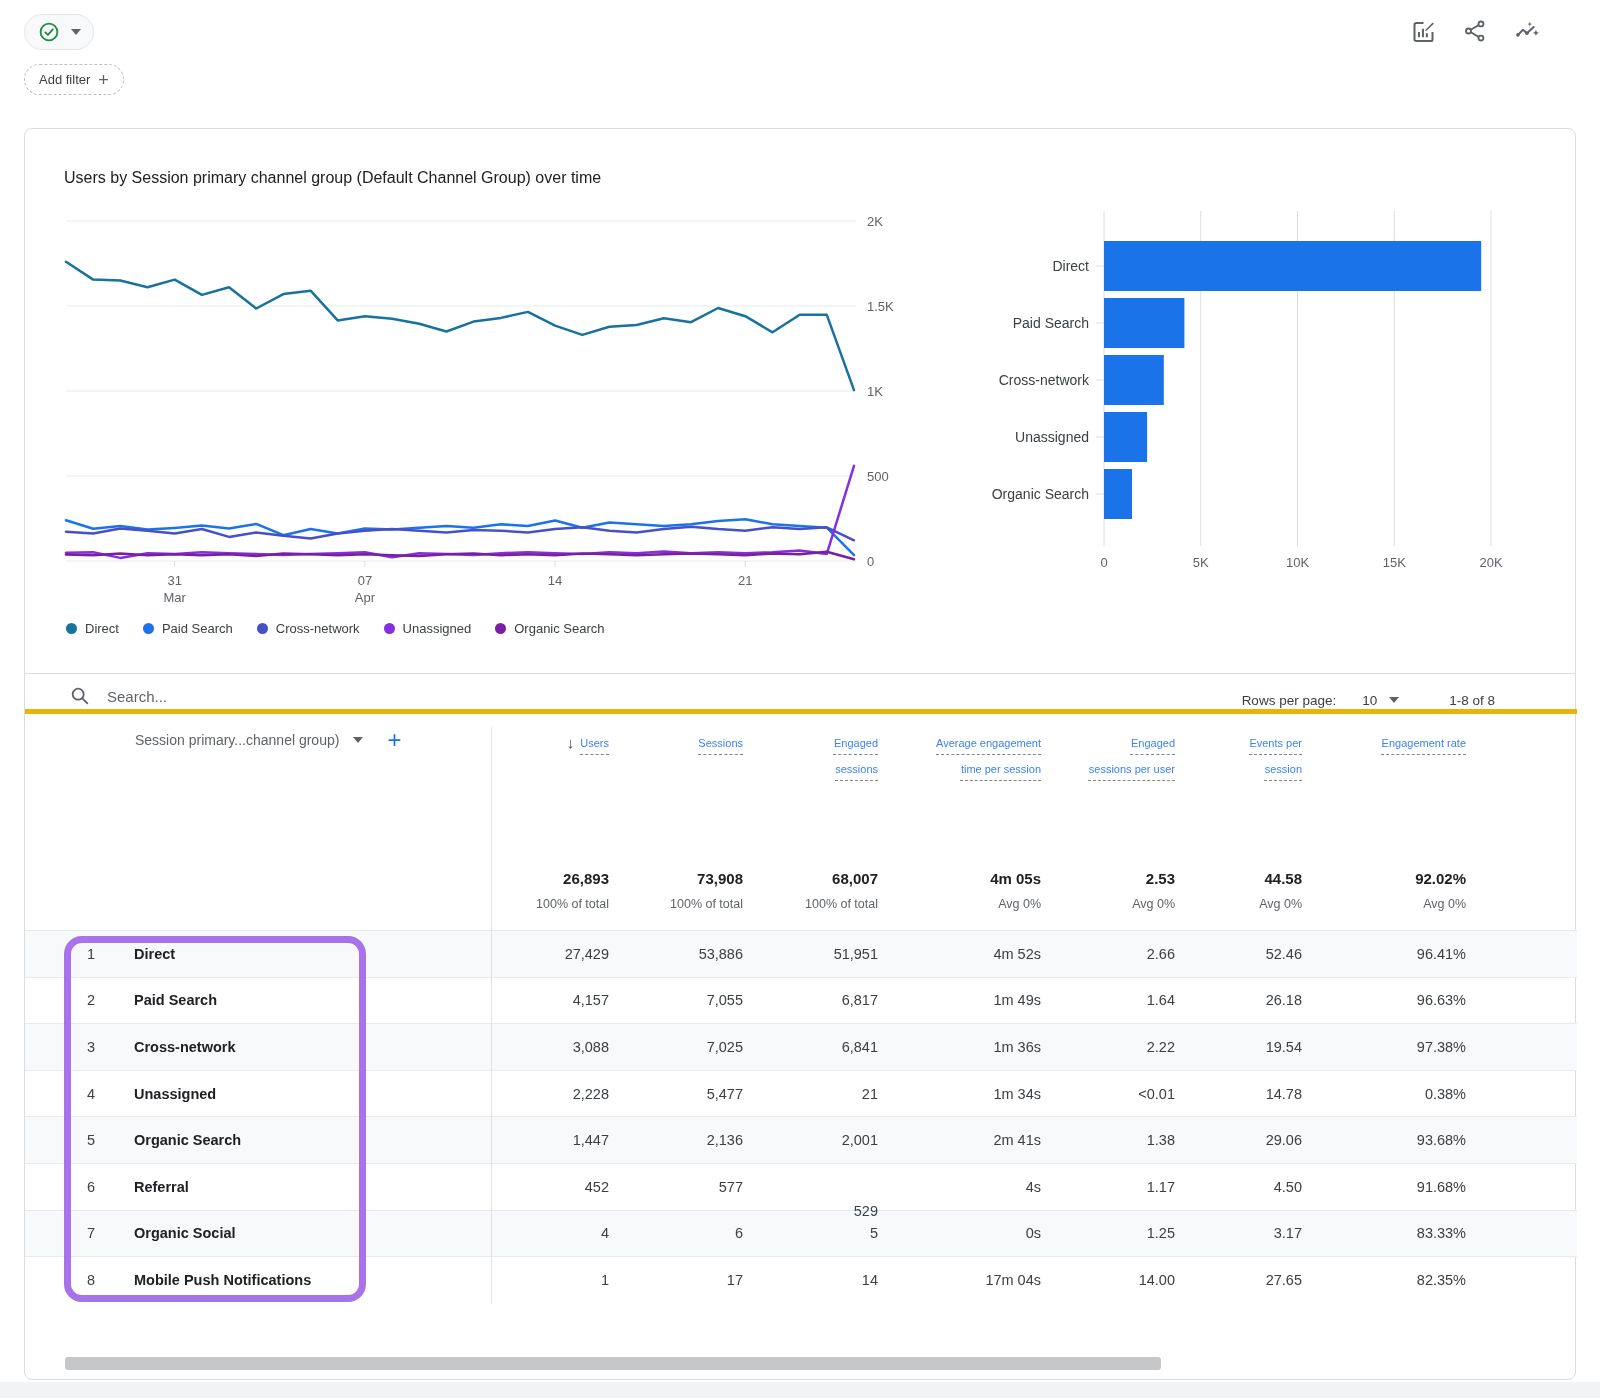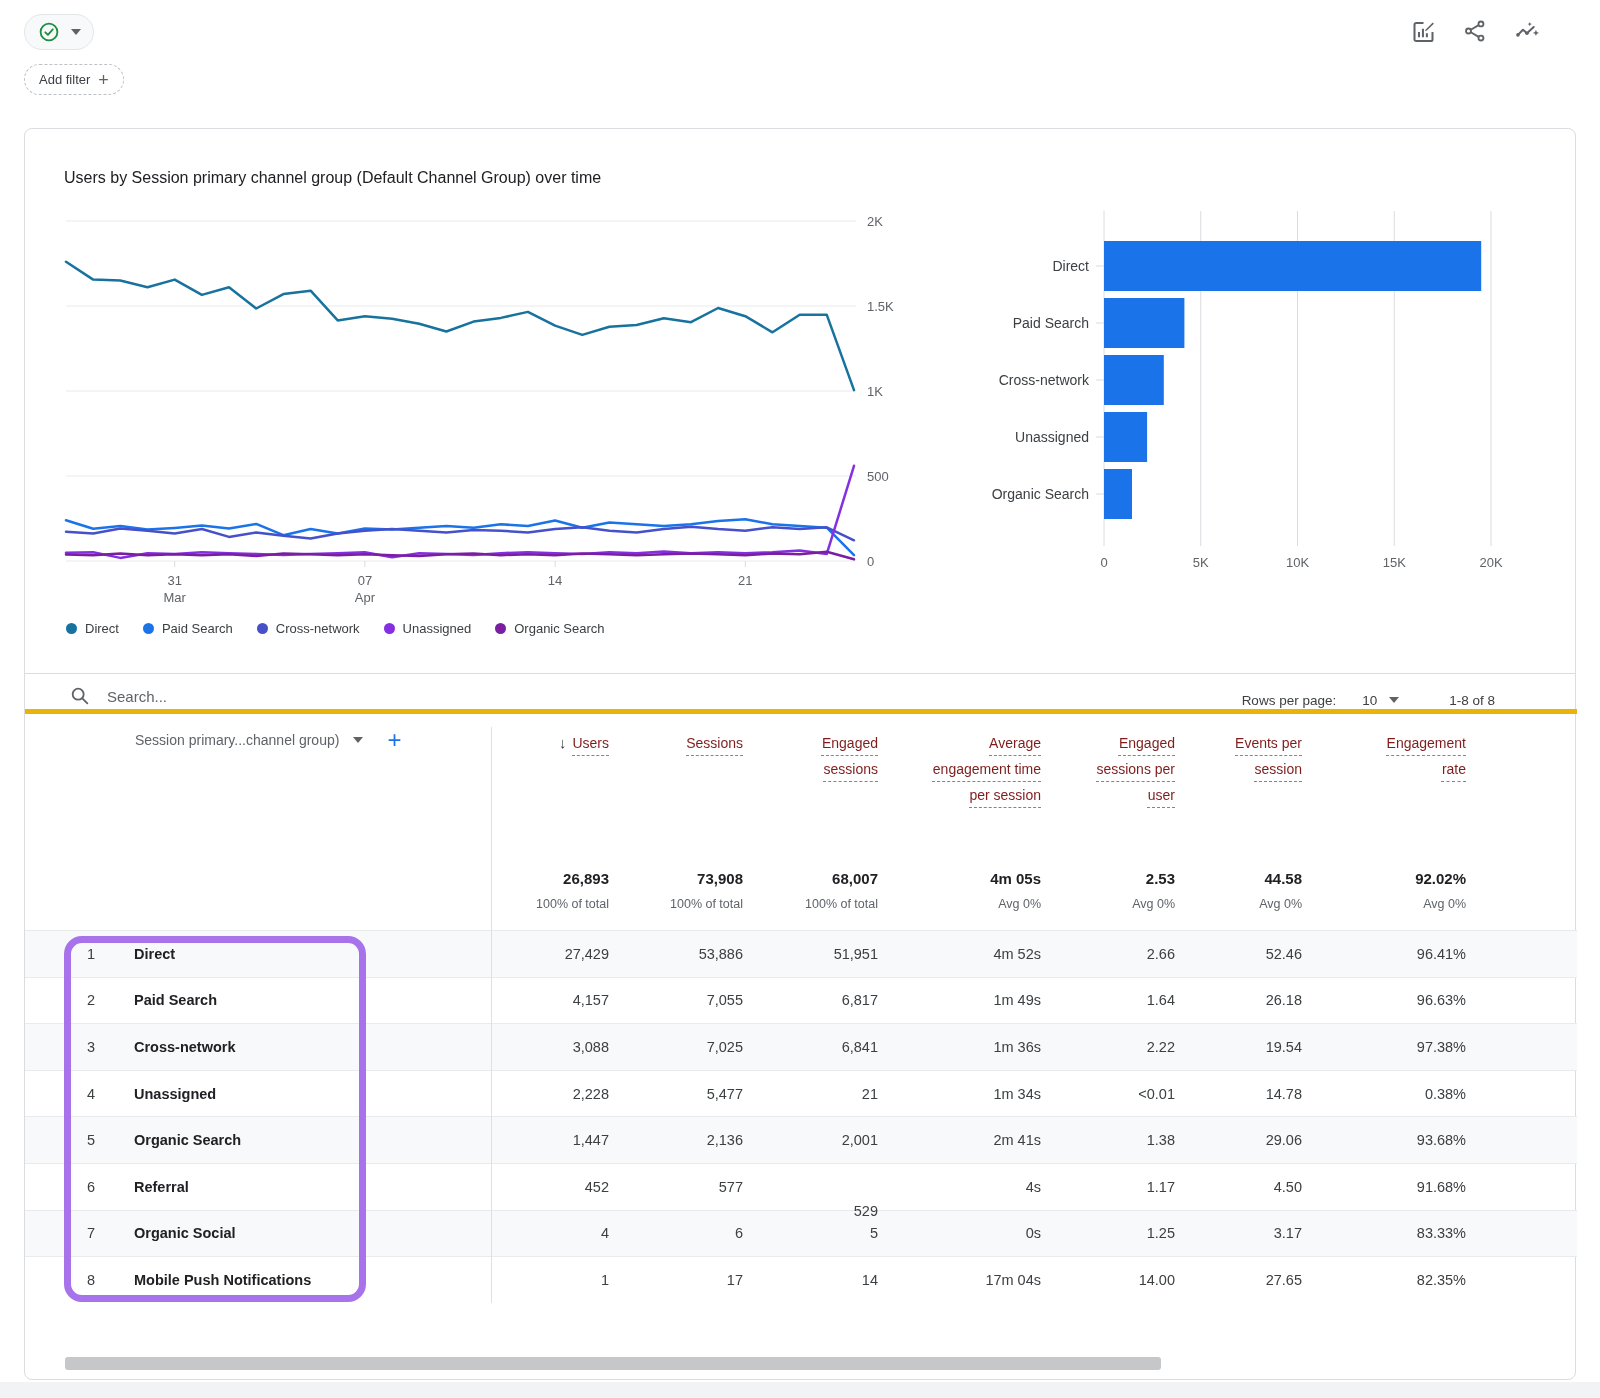--- a/index.html
+++ b/index.html
@@ -40,21 +40,21 @@
            font-size:13.5px; color:#3c4043; }
   .rpp-select { display:flex; align-items:center; gap:12px; cursor:pointer; }
   .pagination-status { margin-left:24px; }
 
   .tbl-header { position:absolute; left:0; top:580px; width:1552px; height:124px;
                 border-top:5px solid #eab308; display:flex; align-items:flex-start; padding-top:16px; }
   .dim-header { width:466px; display:flex; align-items:center; gap:14px; padding-left:110px;
                 font-size:14px; color:#5f6368; }
   .dim-plus { color:#1a73e8; font-size:24px; font-weight:400; line-height:20px; margin-left:10px; cursor:pointer; }
   .col-head { display:flex; justify-content:flex-end; align-items:flex-start; }
-  .col-head .lbl { font-size:14px; color:#7f1d1d; text-align:right; line-height:26px;
+  .col-head .lbl { font-size:11px; color:#3b82f6; text-align:right; line-height:26px;
                    text-decoration:underline dashed #80868b 1px; text-underline-offset:7px; cursor:pointer; }
   .sort-arrow { font-size:15px; color:#3c4043; margin-right:6px; line-height:26px; }
 
   .tbl-totals { position:absolute; left:0; top:722px; width:1552px; height:79px; display:flex; padding-top:18px; }
   .total-cell { display:flex; flex-direction:column; align-items:flex-end; }
   .total-num { font-size:15px; font-weight:600; color:#202124; line-height:20px; }
   .total-sub { font-size:12.5px; color:#5f6368; margin-top:8px; }
 
   .tbl-rows { position:absolute; left:0; top:801px; width:1552px; }
   .t-row { display:flex; align-items:center; height:46.6px; border-top:1px solid #e8eaed; }

